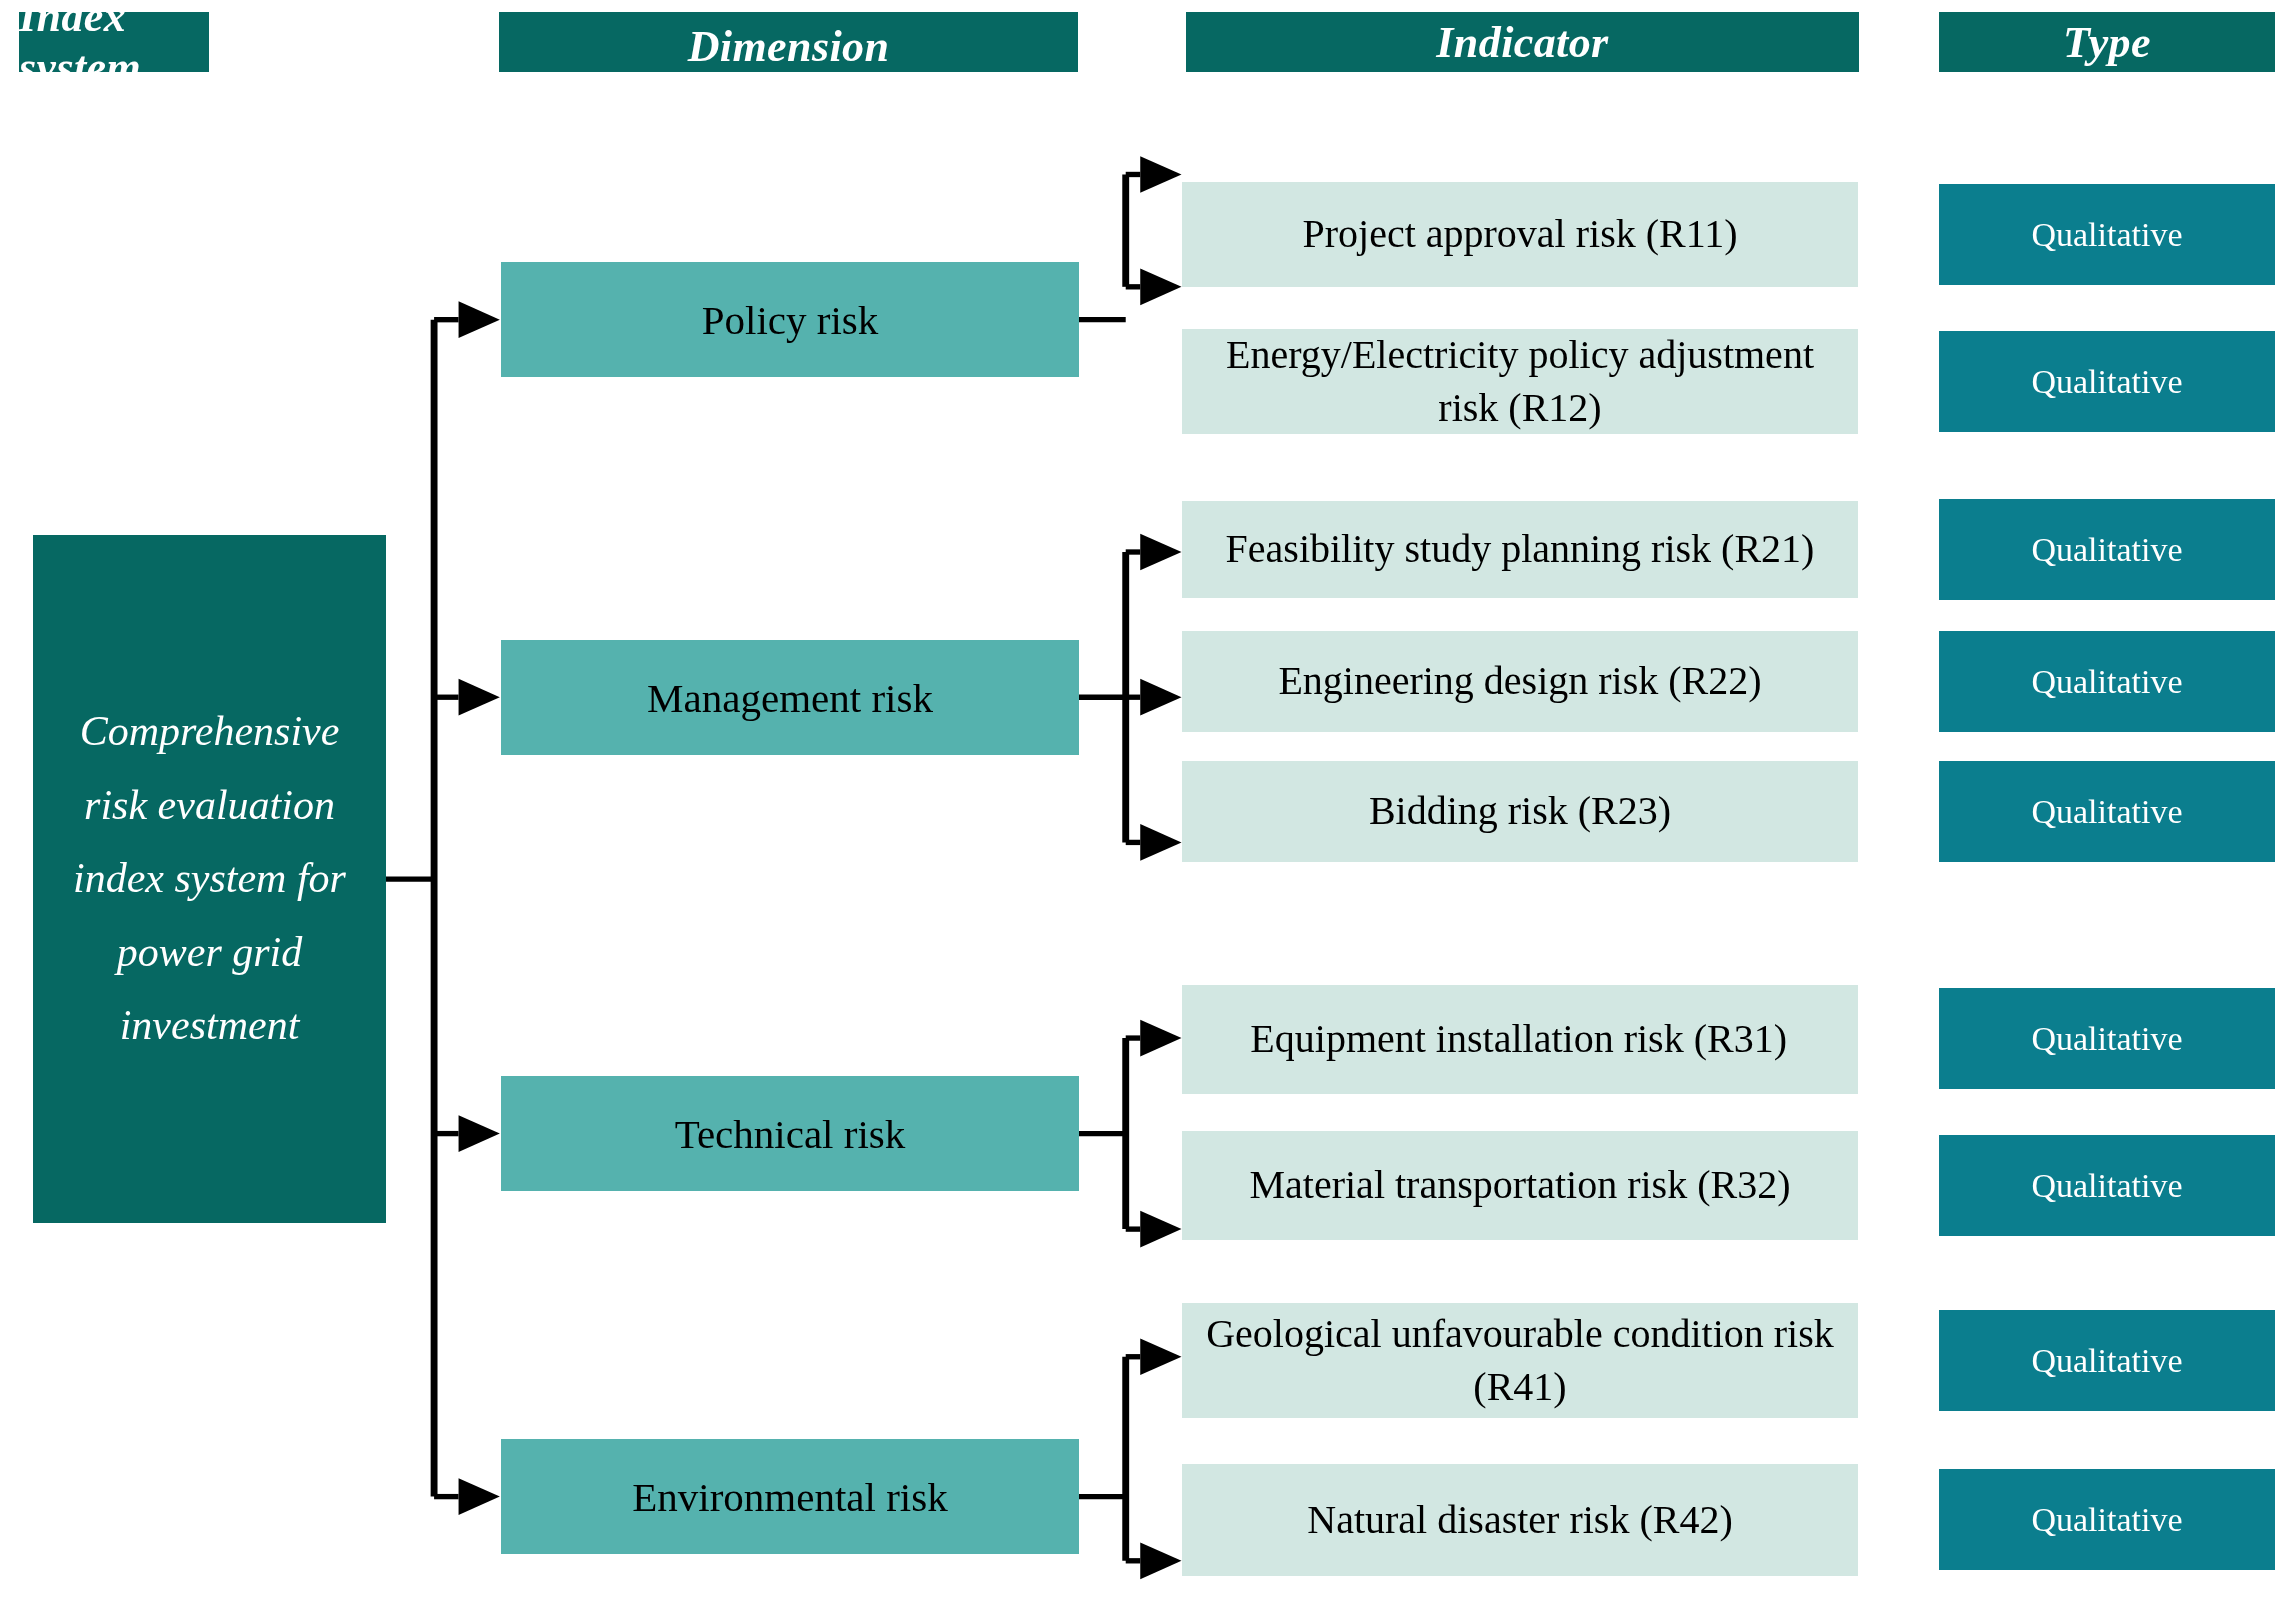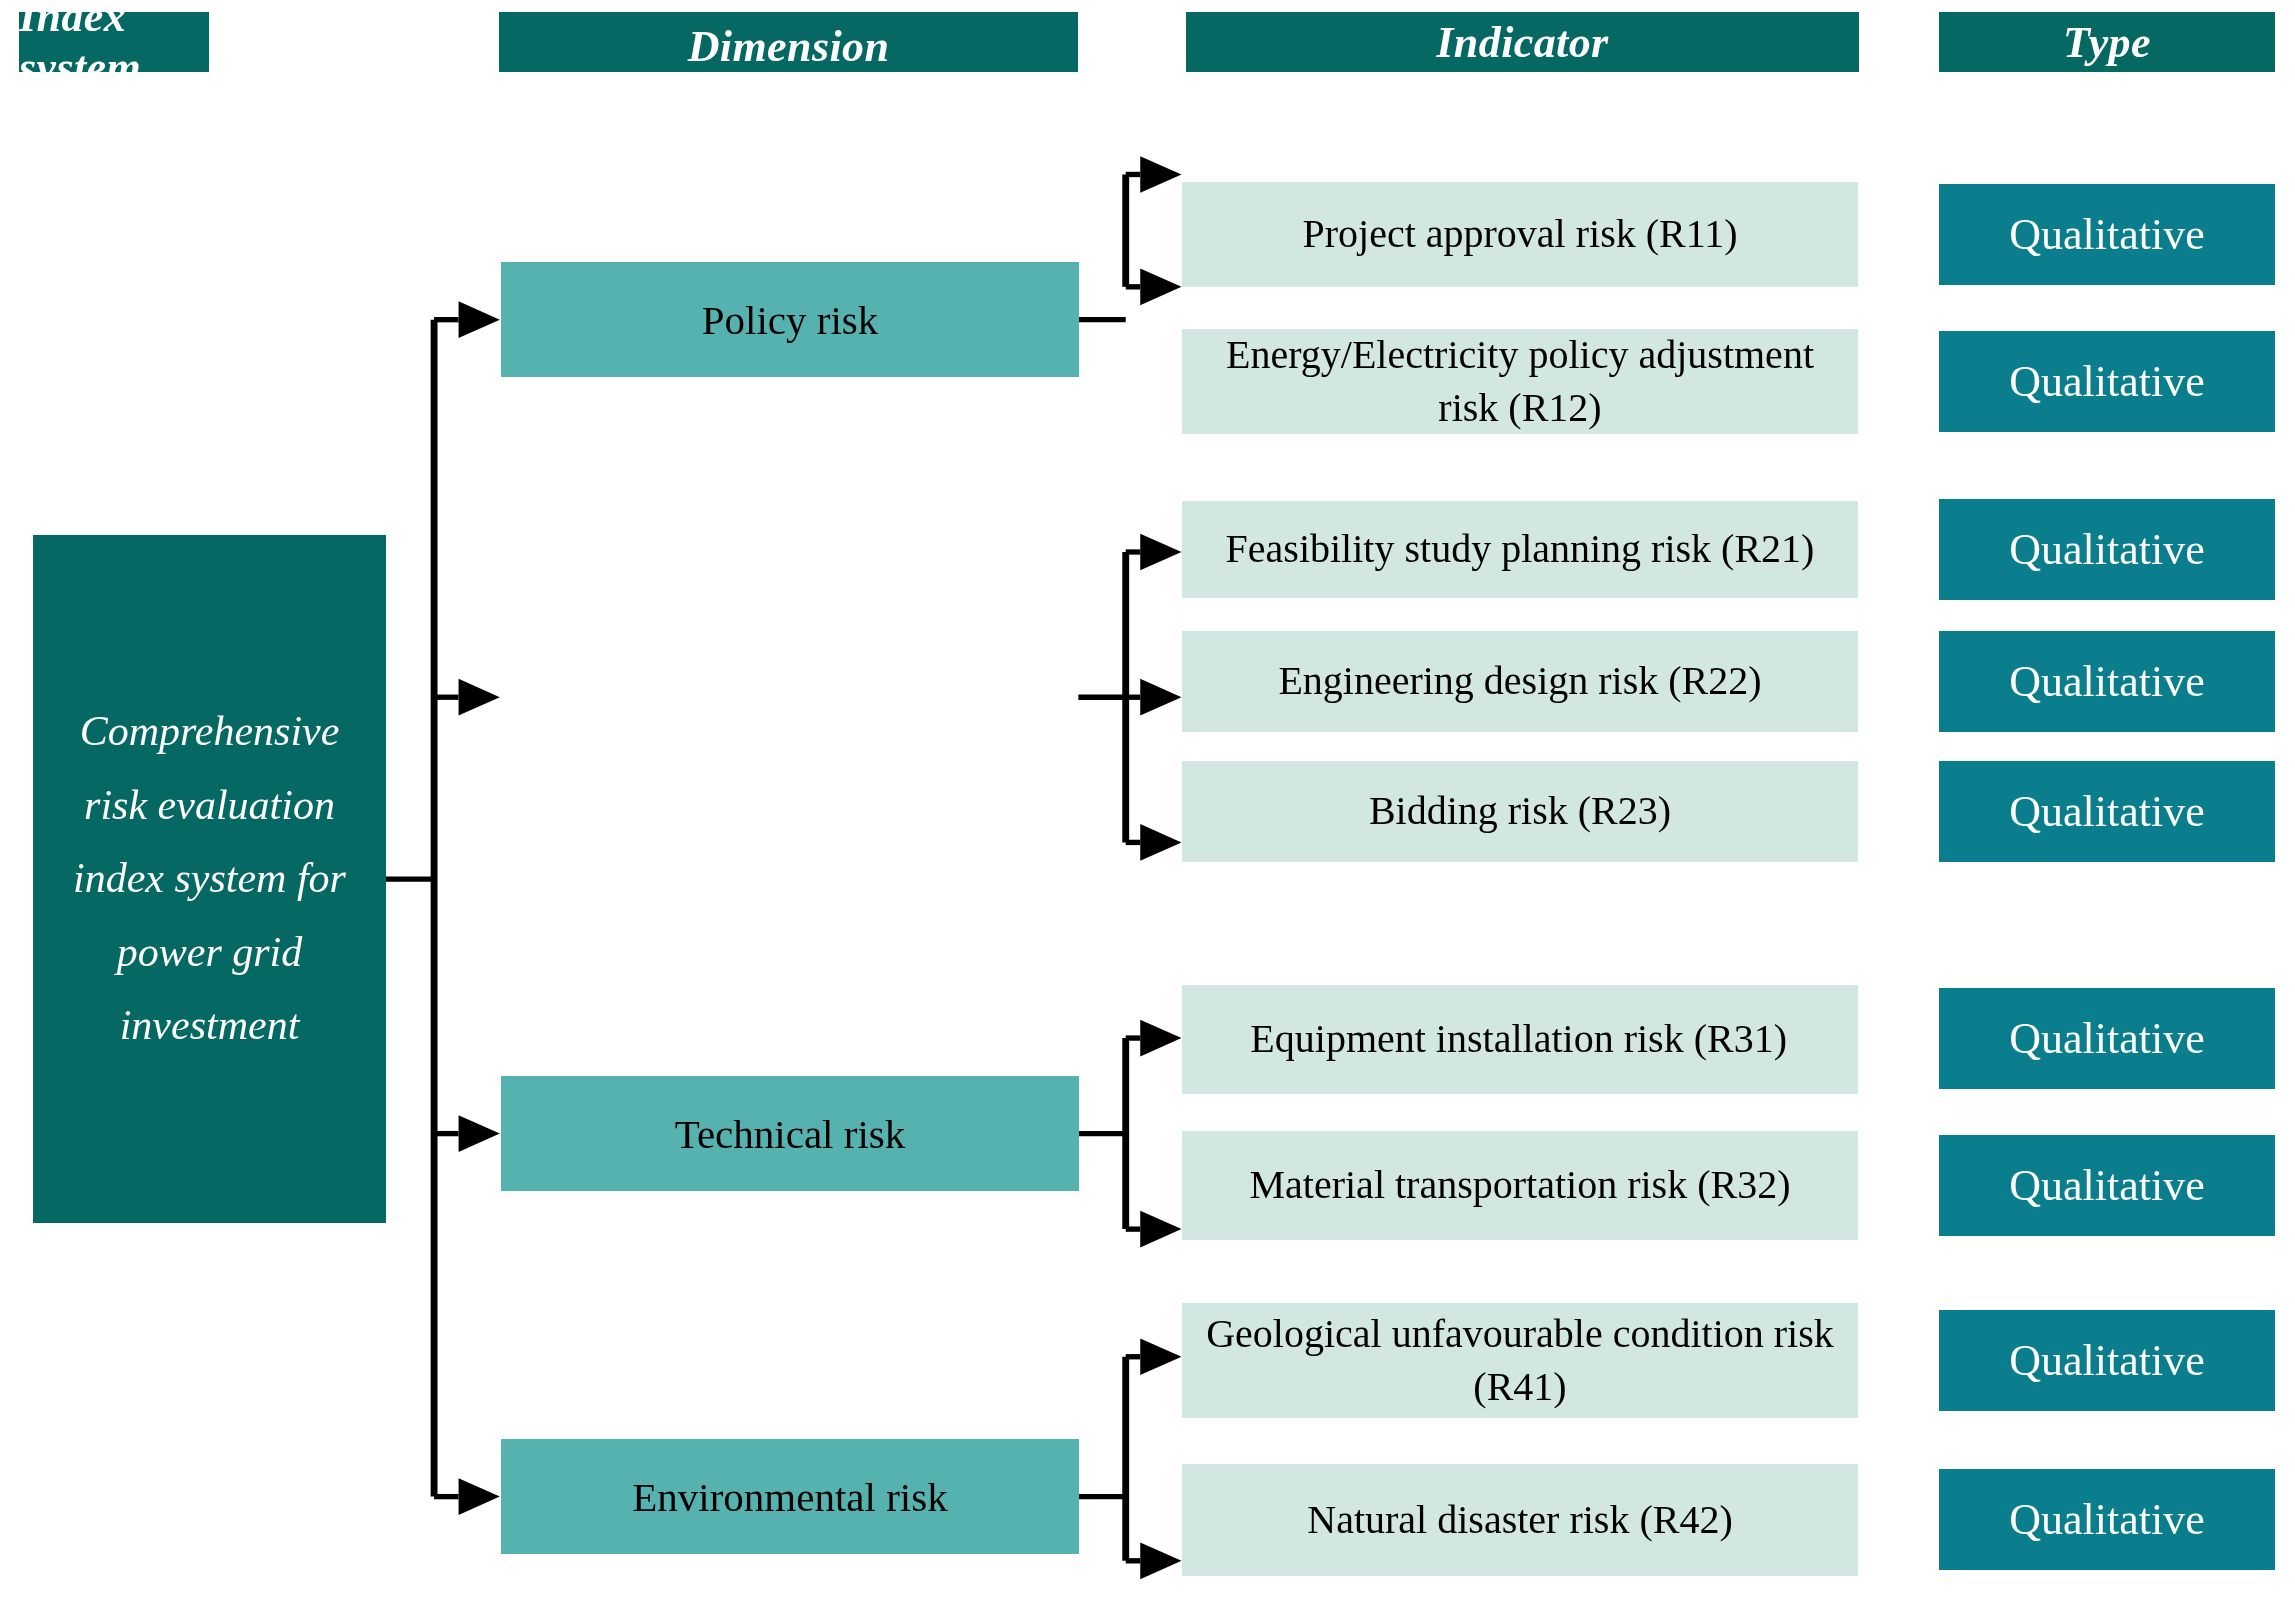--- a/index.html
+++ b/index.html
@@ -23,21 +23,21 @@
        font-size:41px;}
 
   
   .ind{position:absolute;background:#d2e7e2;color:#000000;
        display:flex;align-items:center;justify-content:center;text-align:center;
        font-size:40px;line-height:1.32;padding:0 10.7px;box-sizing:border-box;}
 
   
   .typ{position:absolute;background:#0b7e8e;color:#ffffff;
        display:flex;align-items:center;justify-content:center;text-align:center;
-       font-size:44px;}
+       font-size:34px;}
   svg.links{position:absolute;left:0;top:0;width:2295px;height:1613px;
             pointer-events:none;}
 </style>
 </head>
 <body>
 
 <div class="stage">
 
   <div class="hdr" style="left:19px;top:12.2px;width:190px;height:60px;">
     <span>Index system</span>
@@ -104,20 +104,23 @@
     </g>
   </svg>
 
   <div class="root" style="left:33px;top:535px;width:353px;height:688px;font-style:italic;">
     <span>Comprehensive risk evaluation index system for power grid investment</span>
   </div>
 
   <div class="dim" style="left:501px;top:262px;width:578px;height:115px;">
     <span>Policy risk</span>
   </div>
+  <div class="dim" style="left:501px;top:640px;width:578px;height:115px;">
+    <span>Management risk</span>
+  </div>
   <div class="dim" style="left:501px;top:1076px;width:578px;height:115px;">
     <span>Technical risk</span>
   </div>
   <div class="dim" style="left:501px;top:1439px;width:578px;height:115px;">
     <span>Environmental risk</span>
   </div>
 
   <div class="ind" style="left: 1182px; top: 182px; width: 676px; height: 105px;">
     <span>Project approval risk (R11)</span>
   </div>

